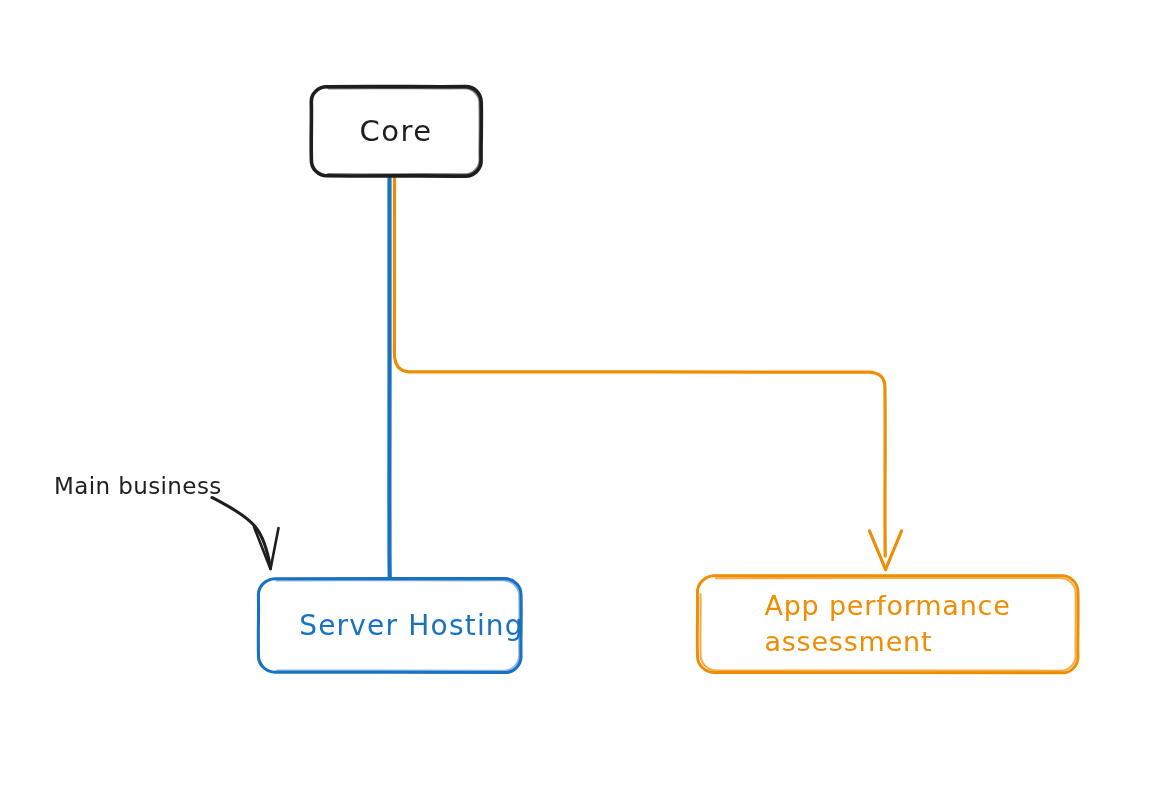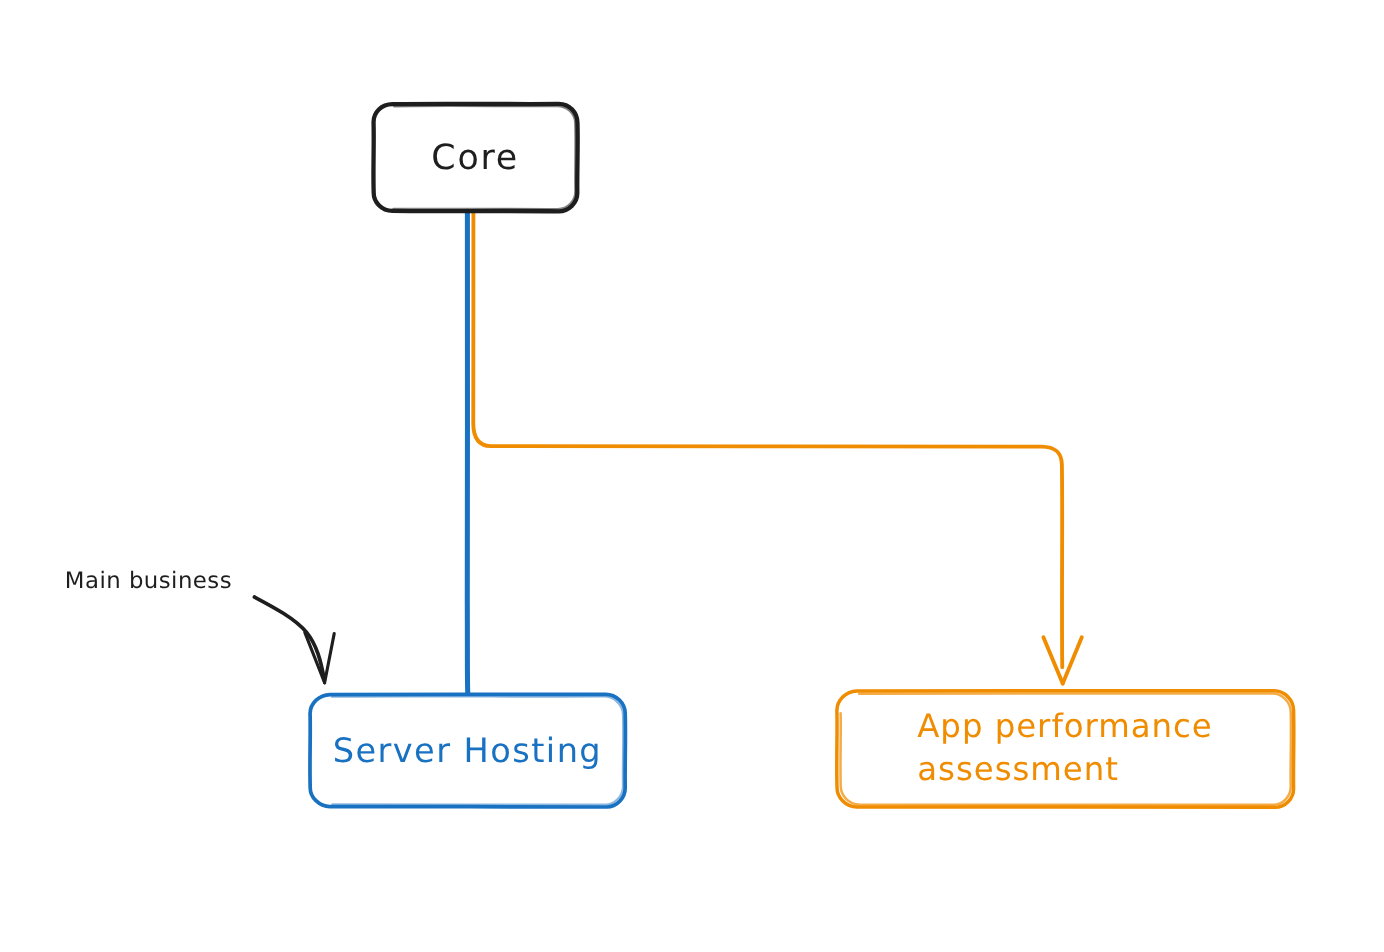--- a/index.html
+++ b/index.html
@@ -50,37 +50,38 @@
     letter-spacing: 1.5px;
   }
   #server-hosting-label {
     left: 258px;
     top: 578px;
     width: 263px;
     height: 95px;
     color: #1971c2;
     font-size: 28px;
     letter-spacing: 1.2px;
+    padding-left: 22px;
   }
   #app-assessment-label {
     left: 697px;
     top: 575px;
     width: 381px;
     height: 98px;
     color: #f08c00;
     font-size: 27px;
     line-height: 1.32;
     letter-spacing: 0.8px;
   }
   #annotation-label {
     position: absolute;
     left: 54px;
     top: 473px;
     color: #1e1e1e;
-    font-size: 19px;
+    font-size: 23px;
     font-family: "DejaVu Sans", sans-serif;
     letter-spacing: 0.4px;
     white-space: nowrap;
     user-select: none;
   }
 </style>
 </head>
 <body>
 
 <div id="canvas-root">

